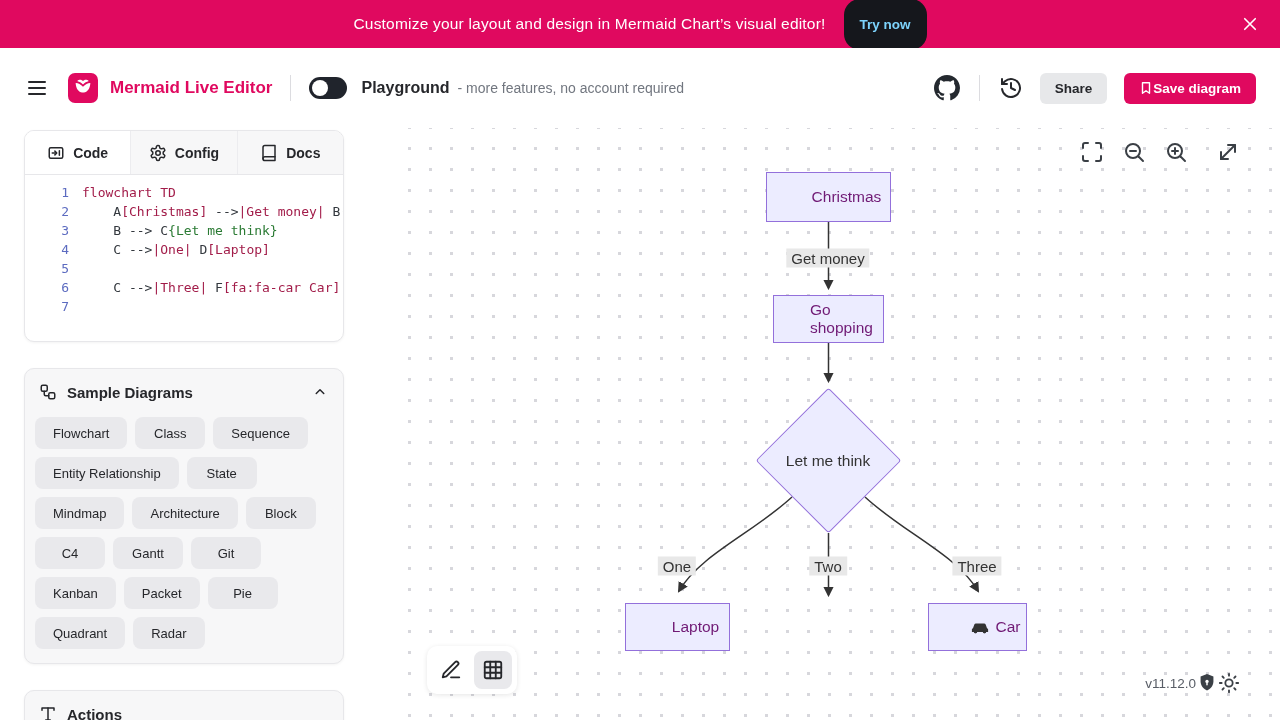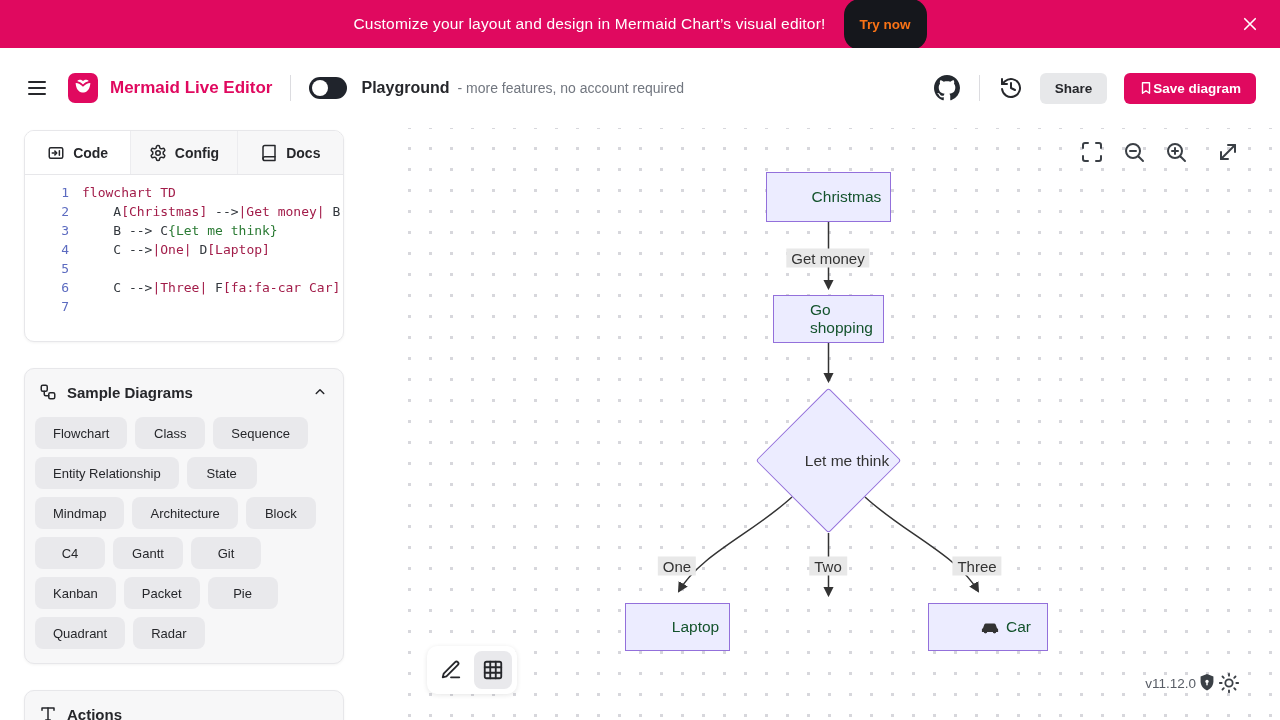--- a/index.html
+++ b/index.html
@@ -5,21 +5,21 @@
   * { margin:0; padding:0; box-sizing:border-box; }
   html,body { width:1280px; height:720px; overflow:hidden; background:#fff;
     font-family:"Liberation Sans", sans-serif; color:#26272b; }
   button { font-family:inherit; cursor:pointer; border:none; background:none; }
   svg { display:block; }
 
   
   .banner { position:absolute; top:0; left:0; right:0; height:48px; background:#e0095f;
     display:flex; align-items:center; justify-content:center; gap:18px; color:#fff; }
   .banner-msg { font-size:15.5px; font-weight:500; letter-spacing:.2px; }
-  .banner-cta { background:#15171c; color:#f97316; border-radius:16px; padding:18px 16px;
+  .banner-cta { background:#15171c; color:#7dd3fc; border-radius:16px; padding:18px 16px;
     font-size:13.5px; font-weight:600; }
   .banner-close { position:absolute; right:18px; top:12px; width:24px; height:24px;
     display:flex; align-items:center; justify-content:center; }
 
   
   .hdr { position:absolute; top:48px; left:0; right:0; height:80px; background:#fff;
     display:flex; align-items:center; padding:0 24px; }
   .hamburger { width:26px; height:26px; }
   .logo { width:30px; height:30px; border-radius:7px; background:#e0095f; margin-left:18px;
     display:flex; align-items:center; justify-content:center; }
@@ -67,21 +67,21 @@
     padding:0 18px; font-size:13px; color:#26272b; }
 
   
   .canvas { position:absolute; left:408px; top:128px; width:872px; height:592px;
     background-color:#fff;
     background-image:radial-gradient(circle, #d7d7dc 1.5px, transparent 1.6px);
     background-size:21px 21px; background-position:12px 10px; }
   .edges { position:absolute; left:0; top:0; z-index:1; }
   .fnode { position:absolute; z-index:2; background:#ececff; border:1px solid #9370db;
     display:flex; align-items:center; justify-content:center; gap:7px;
-    font-size:15.5px; color:#14532d;padding-left:36px; }
+    font-size:15.5px; color:#701a75;padding-left:36px; }
   .diamond { position:absolute; z-index:2; background:#ececff; border:1px solid #9370db;
     border-radius:3px; transform:rotate(45deg); }
   .diamond-label { position:absolute; z-index:3; transform:translate(-50%,-50%);
     font-size:15.5px; color:#333; }
   .elabel { position:absolute; z-index:3; transform:translate(-50%,-50%);
     background:#e8e8e8; padding:1px 5px; font-size:15px; color:#333; white-space:nowrap; }
 
   .zoombar { position:absolute; top:12px; right:40px; z-index:4; display:flex; align-items:center; }
   .zoombar .icon-btn { margin-left:18px; }
   .zoombar .icon-btn.first { margin-left:0; }
@@ -302,28 +302,28 @@
 
   <div class="fnode" style="left:358px; top:44px; width:125px; height:50px;">
     <span>Christmas</span>
   </div>
 
   <div class="fnode" style="left:365px; top:167px; width:111px; height:48px;">
     <span>Go shopping</span>
   </div>
 
   <div class="diamond" style="left:369px; top:281px; width:103px; height:103px;"></div>
-  <div class="diamond-label" style="left:420px; top:333px;margin-left:19px;">Let me think</div>
+  <div class="diamond-label" style="left:420px; top:333px;">Let me think</div>
 
   <div class="fnode" style="left:217px; top:475px; width:105px; height:48px;">
     <span>Laptop</span>
   </div>
 
 
-  <div class="fnode" style="left:520px; top:475px; width:120px; height:48px;">
+  <div class="fnode" style="left:520px; top:475px; width:99px; height:48px;">
     <span>
       <svg width="18" height="15" viewBox="0 0 20 16">
           <path d="M2.2 8.8l1.5-4.1A1.9 1.9 0 0 1 5.5 3.5h9a1.9 1.9 0 0 1 1.8 1.2l1.5 4.1c.7.1 1.2.7 1.2 1.4V13h-2.1a2 2 0 0 1-3.8 0H6.9a2 2 0 0 1-3.8 0H1v-2.8c0-.7.5-1.3 1.2-1.4z" fill="#333"></path>
           <circle cx="5" cy="13" r="1.5" fill="#333"></circle>
           <circle cx="15" cy="13" r="1.5" fill="#333"></circle>
         </svg>
     </span>
     <span>Car</span>
   </div>
 

